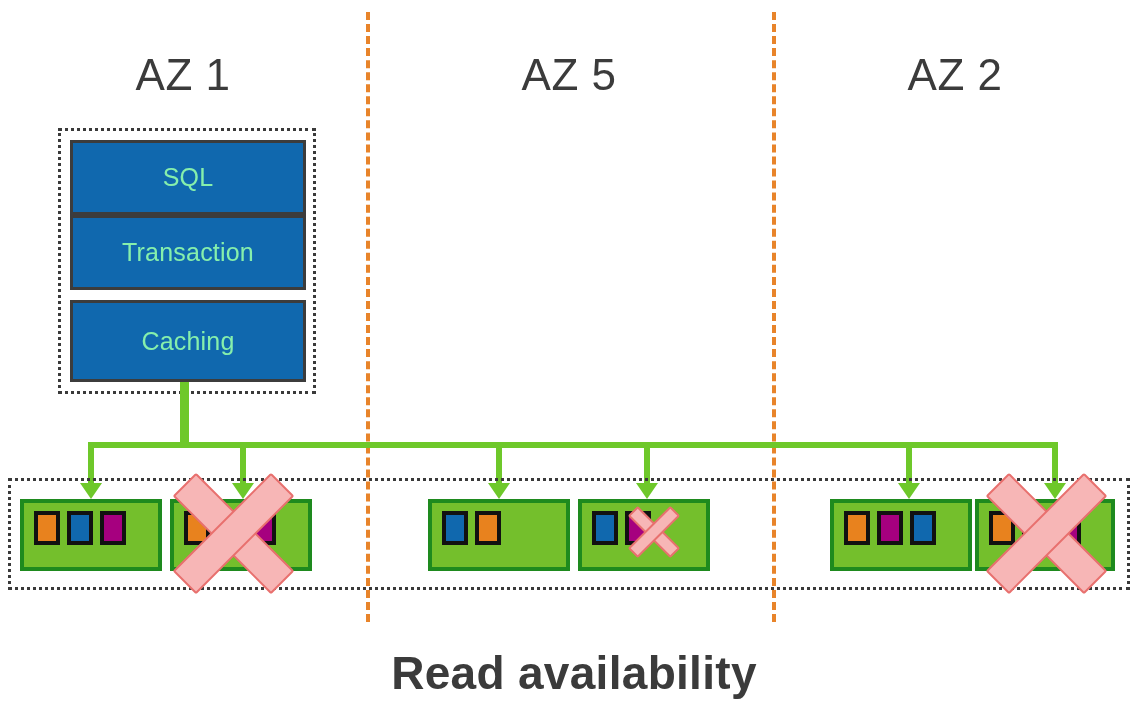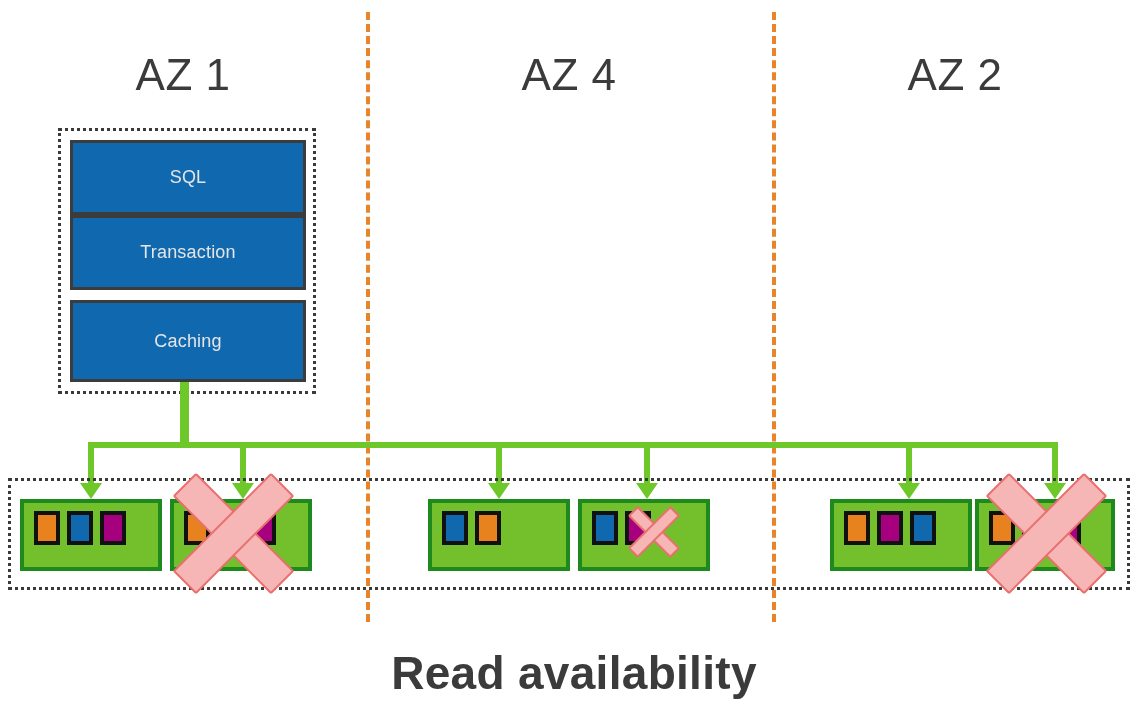--- a/index.html
+++ b/index.html
@@ -33,22 +33,22 @@
     background:transparent;
     box-sizing:border-box;
   }
 
   
   .svc-box{
     position:absolute;
     background:#1068AE;
     border:3px solid #3c3c3c;
     box-sizing:border-box;
-    color:#e5e5e5;
-    font-size:18px;
+    color:#86efac;
+    font-size:25px;
     display:flex;align-items:center;justify-content:center;
     letter-spacing:0.2px;
   }
 
   
   .node{
     position:absolute;
     background:#74BF2C;
     border:4px solid #1E8A1E;
     box-sizing:border-box;
@@ -97,21 +97,21 @@
 
 <div id="stage">
 
   <div id="dividers">
       <div class="az-divider" style="left: 366px; border-left-color: rgb(232, 132, 42);"></div>
       <div class="az-divider" style="left: 772px; border-left-color: rgb(232, 132, 42);"></div>
     </div>
 
   <div id="az-labels">
       <div class="az-label" style="left: 33px; width: 300px; color: rgb(59, 59, 59);">AZ 1</div>
-      <div class="az-label" style="left: 419px; width: 300px; color: rgb(59, 59, 59);">AZ 4</div>
+      <div class="az-label" style="left: 419px; width: 300px; color: rgb(59, 59, 59);">AZ 5</div>
       <div class="az-label" style="left: 805px; width: 300px; color: rgb(59, 59, 59);">AZ 2</div>
     </div>
 
   <div id="svc-group">
       <div class="dotted-group" style="left: 58px; top: 116px; width: 258px; height: 266px; border-color: rgb(58, 58, 58);"></div>
       <div class="svc-box" style="left: 70px; top: 128px; width: 236px; height: 75px; background: rgb(16, 104, 174); border-color: rgb(60, 60, 60);">SQL</div>
       <div class="svc-box" style="left: 70px; top: 203px; width: 236px; height: 75px; background: rgb(16, 104, 174); border-color: rgb(60, 60, 60);">Transaction</div>
       <div class="svc-box" style="left: 70px; top: 288px; width: 236px; height: 82px; background: rgb(16, 104, 174); border-color: rgb(60, 60, 60);">Caching</div>
     </div>
 

